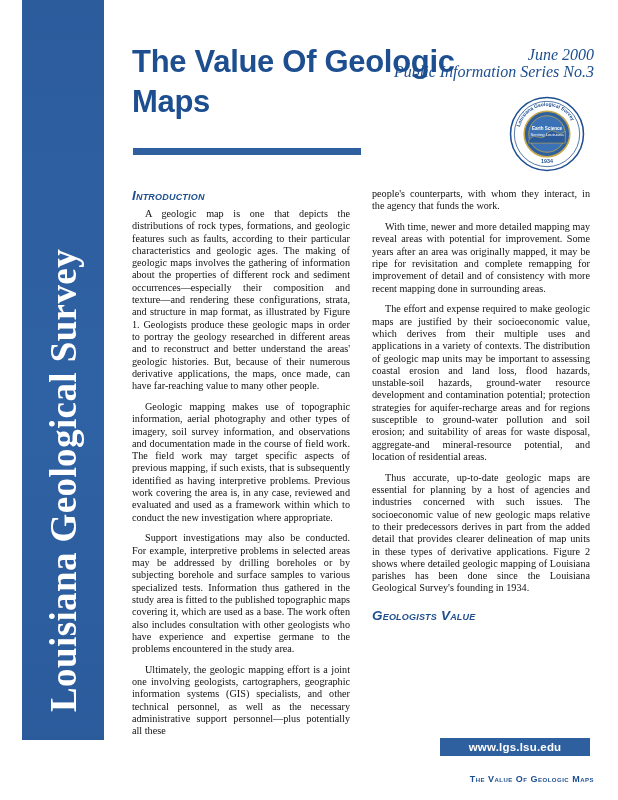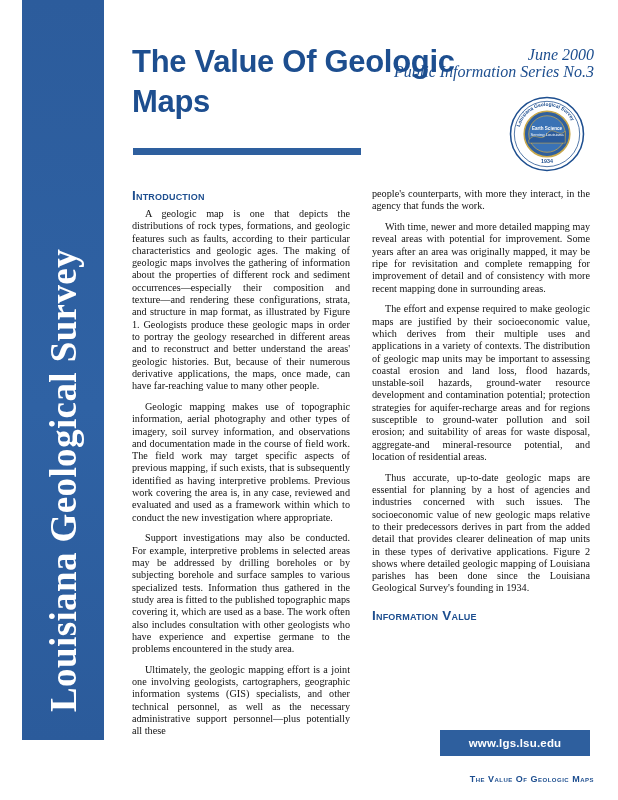--- a/index.html
+++ b/index.html
@@ -115,40 +115,40 @@
     position: relative;
   }
   h2.sec {
     margin: 0 0 5px 0;
     color: #1d4e8f;
     font-family: "Liberation Sans", sans-serif;
     font-weight: bold;
     font-size: 12px;
     letter-spacing: 0.2px;
   }
-  h2.sec.small-caps { font-variant: small-caps; font-size: 13.5px; }
+  h2.sec.small-caps { font-variant: small-caps; font-size: 13.5px; font-style: italic; }
   h2.sec.spaced { margin-top: 13px; }
   p.body {
     margin: 0 0 8.5px 0;
     font-size: 10.2px;
     line-height: 12.3px;
     text-align: justify;
     text-indent: 13px;
     color: #111111;
     hyphens: auto;
   }
   p.body.noindent { text-indent: 0; }
 
   
   .url-bar {
     position: absolute;
     right: 0;
     bottom: 8px;
     width: 150px;
-    height: 26px;
+    height: 18px;
     background: #2e5f9e;
     color: #ffffff;
     font-family: "Liberation Sans", sans-serif;
     font-weight: bold;
     font-size: 11.5px;
     display: flex;
     align-items: center;
     justify-content: center;
     letter-spacing: 0.2px;
   }
@@ -206,26 +206,26 @@
 
     <div class="col">
       <h2 class="sec small-caps">Introduction</h2>
       <p class="body">A geologic map is one that depicts the distributions of rock types, formations, and geologic features such as faults, according to their particular characteristics and geologic ages. The making of geologic maps involves the gathering of information about the properties of different rock and sediment occurrences—especially their composition and texture—and rendering these configurations, strata, and structure in map format, as illustrated by Figure 1. Geologists produce these geologic maps in order to portray the geology researched in different areas and to reconstruct and better understand the areas' geologic histories. But, because of their numerous derivative applications, the maps, once made, can have far-reaching value to many other people.</p>
       <p class="body">Geologic mapping makes use of topographic information, aerial photography and other types of imagery, soil survey information, and observations and documentation made in the course of field work. The field work may target specific aspects of previous mapping, if such exists, that is subsequently identified as having interpretive problems. Previous work covering the area is, in any case, reviewed and evaluated and used as a framework within which to conduct the new investigation where appropriate.</p>
       <p class="body">Support investigations may also be conducted. For example, interpretive problems in selected areas may be addressed by drilling boreholes or by subjecting borehole and surface samples to various specialized tests. Information thus gathered in the study area is fitted to the published topographic maps covering it, which are used as a base. The work often also includes consultation with other geologists who have experience and expertise germane to the problems encountered in the study area.</p>
       <p class="body">Ultimately, the geologic mapping effort is a joint one involving geologists, cartographers, geographic information systems (GIS) specialists, and other technical personnel, as well as the necessary administrative support personnel—plus potentially all these</p>
     </div>
 
     <div class="col">
-      <p class="body noindent">people's counterparts, with more they interact, in the agency that funds the work.</p>
+      <p class="body noindent">people's counterparts, with whom they interact, in the agency that funds the work.</p>
       <p class="body">With time, newer and more detailed mapping may reveal areas with potential for improvement. Some years after an area was originally mapped, it may be ripe for revisitation and complete remapping for improvement of detail and of consistency with more recent mapping done in surrounding areas.</p>
 
       <p class="body">The effort and expense required to make geologic maps are justified by their socioeconomic value, which derives from their multiple uses and applications in a variety of contexts. The distribution of geologic map units may be important to assessing coastal erosion and land loss, flood hazards, unstable-soil hazards, ground-water resource development and contamination potential; protection strategies for aquifer-recharge areas and for regions susceptible to ground-water pollution and soil erosion; and suitability of areas for waste disposal, aggregate-and mineral-resource potential, and location of residential areas.</p>
       <p class="body">Thus accurate, up-to-date geologic maps are essential for planning by a host of agencies and industries concerned with such issues. The socioeconomic value of new geologic maps relative to their predecessors derives in part from the added detail that provides clearer delineation of map units in these types of derivative applications. Figure 2 shows where detailed geologic mapping of Louisiana parishes has been done since the Louisiana Geological Survey's founding in 1934.</p>
 
-      <h2 class="sec small-caps spaced">Information Value</h2>
+      <h2 class="sec small-caps spaced">Geologists Value</h2>
 
       <div class="url-bar">www.lgs.lsu.edu</div>
     </div>
   </div>
 </div>
 
 <div class="footer">The Value Of Geologic Maps</div>
 
 </body></html>

